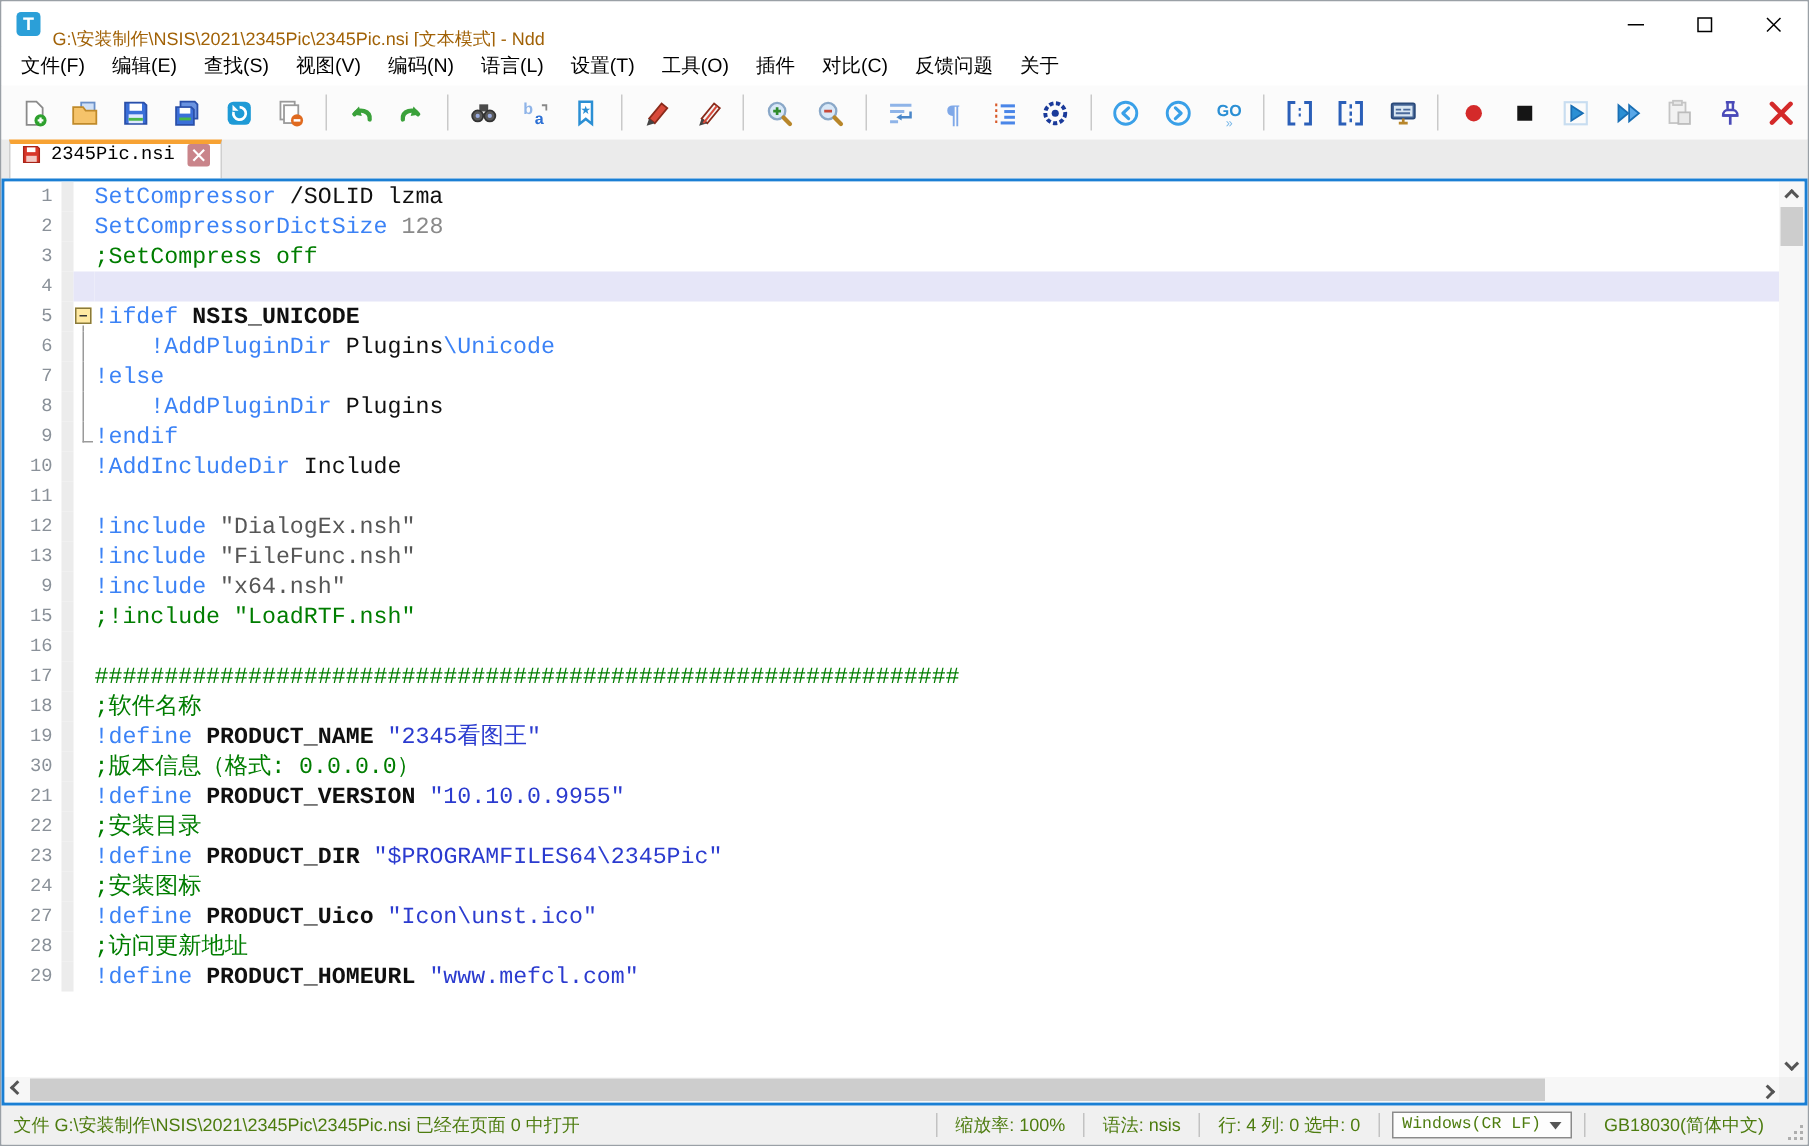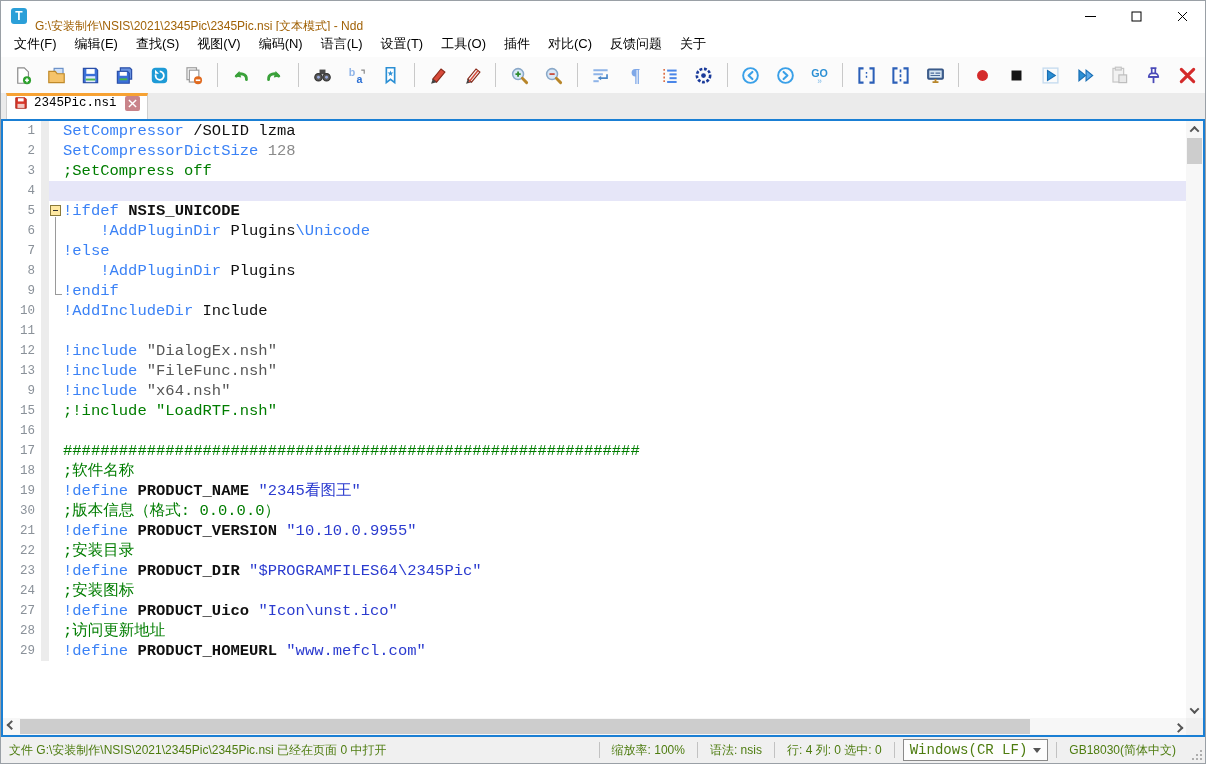--- a/index.html
+++ b/index.html
@@ -69,21 +69,21 @@
   .v-thumb { position:absolute; left:1px; right:1px; top:17px; height:26px; background:#cdcdcd; }
   .h-thumb { position:absolute; top:1px; bottom:1px; left:17px; width:1010px; background:#cdcdcd; }
 
   
   .statusbar { height:26px; flex:0 0 auto; background:#f0f0f0; display:flex; align-items:center;
                font-size:12px; color:#4d7c0f; }
   .st-left { padding-left:8px; flex:1 1 auto; white-space:nowrap; overflow:hidden; }
   .st-item { padding:0 12px; white-space:nowrap; }
   .st-sep { width:1px; height:16px; background:#c2c2c2; }
   .eol-select { display:flex; align-items:center; gap:6px; border:1px solid #8a8a8a; background:#fdfdfd;
-                font-family:"Liberation Mono", monospace; font-size:14px; padding:2px 6px; margin:0 8px; }
+                font-family:"Liberation Mono", monospace; font-size:11px; padding:2px 6px; margin:0 8px; }
   .dd-arrow { width:0; height:0; border-left:4px solid transparent; border-right:4px solid transparent; border-top:5px solid #555; }
   .grip { width:12px; height:12px; margin:8px 3px 0 2px; position:relative; }
   .grip i { position:absolute; width:2px; height:2px; background:#aeaeae; }
   .grip i:nth-child(1){ right:0; bottom:0; } .grip i:nth-child(2){ right:4px; bottom:0; }
   .grip i:nth-child(3){ right:0; bottom:4px; } .grip i:nth-child(4){ right:8px; bottom:0; }
   .grip i:nth-child(5){ right:0; bottom:8px; } .grip i:nth-child(6){ right:4px; bottom:4px; }
 </style>
 </head>
 <body>
 

